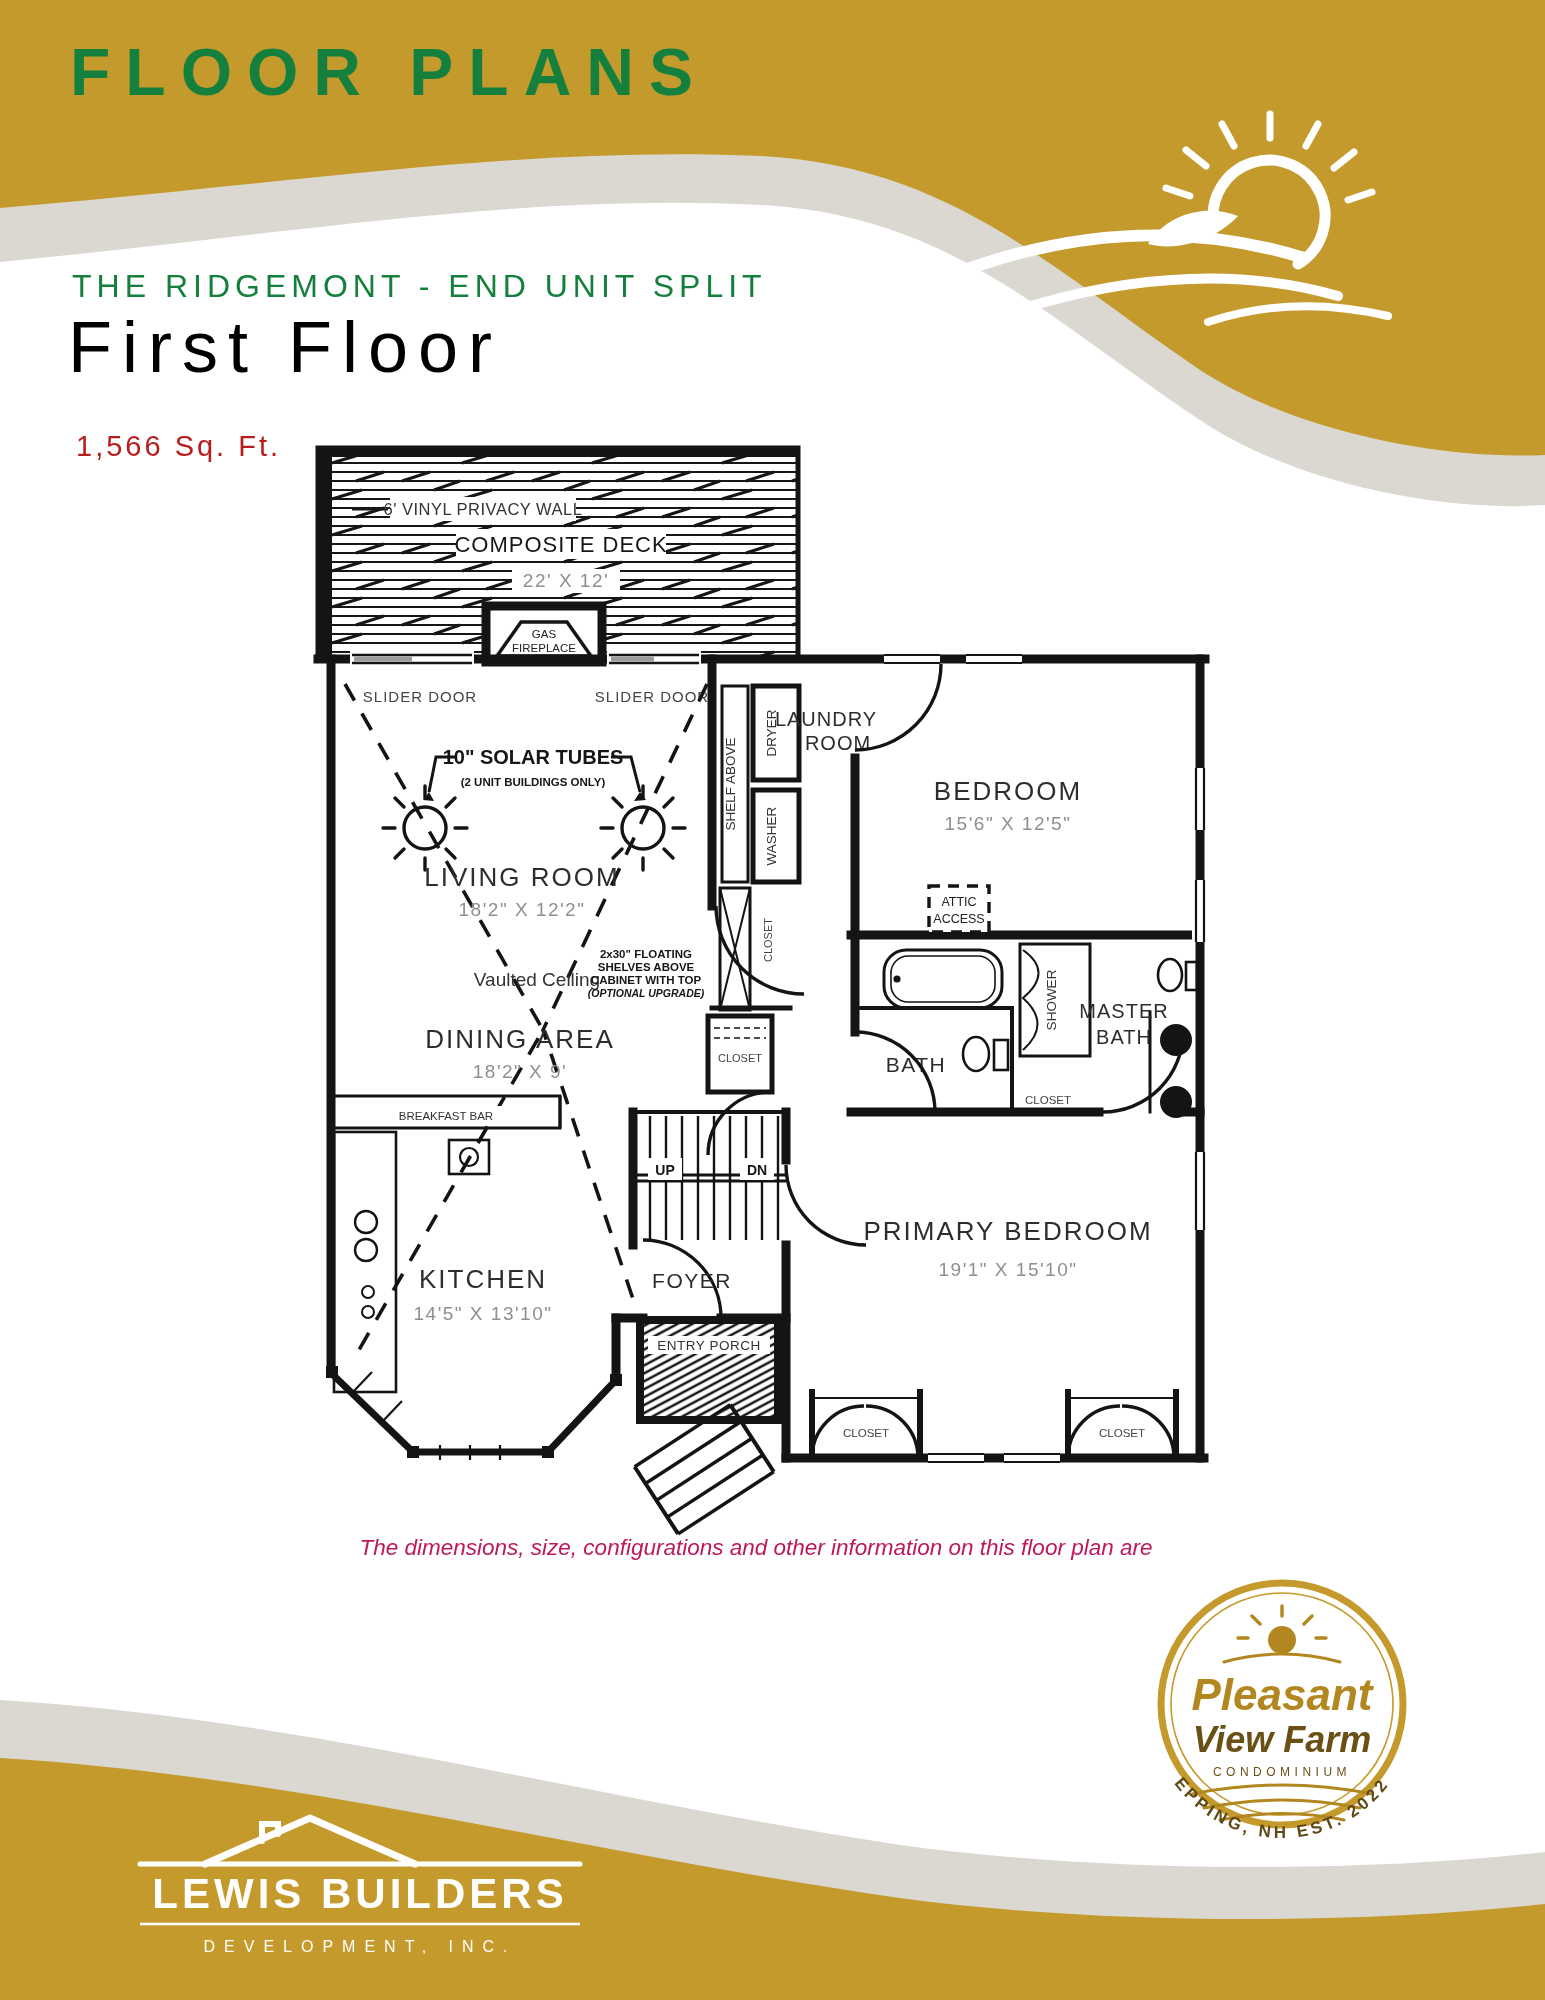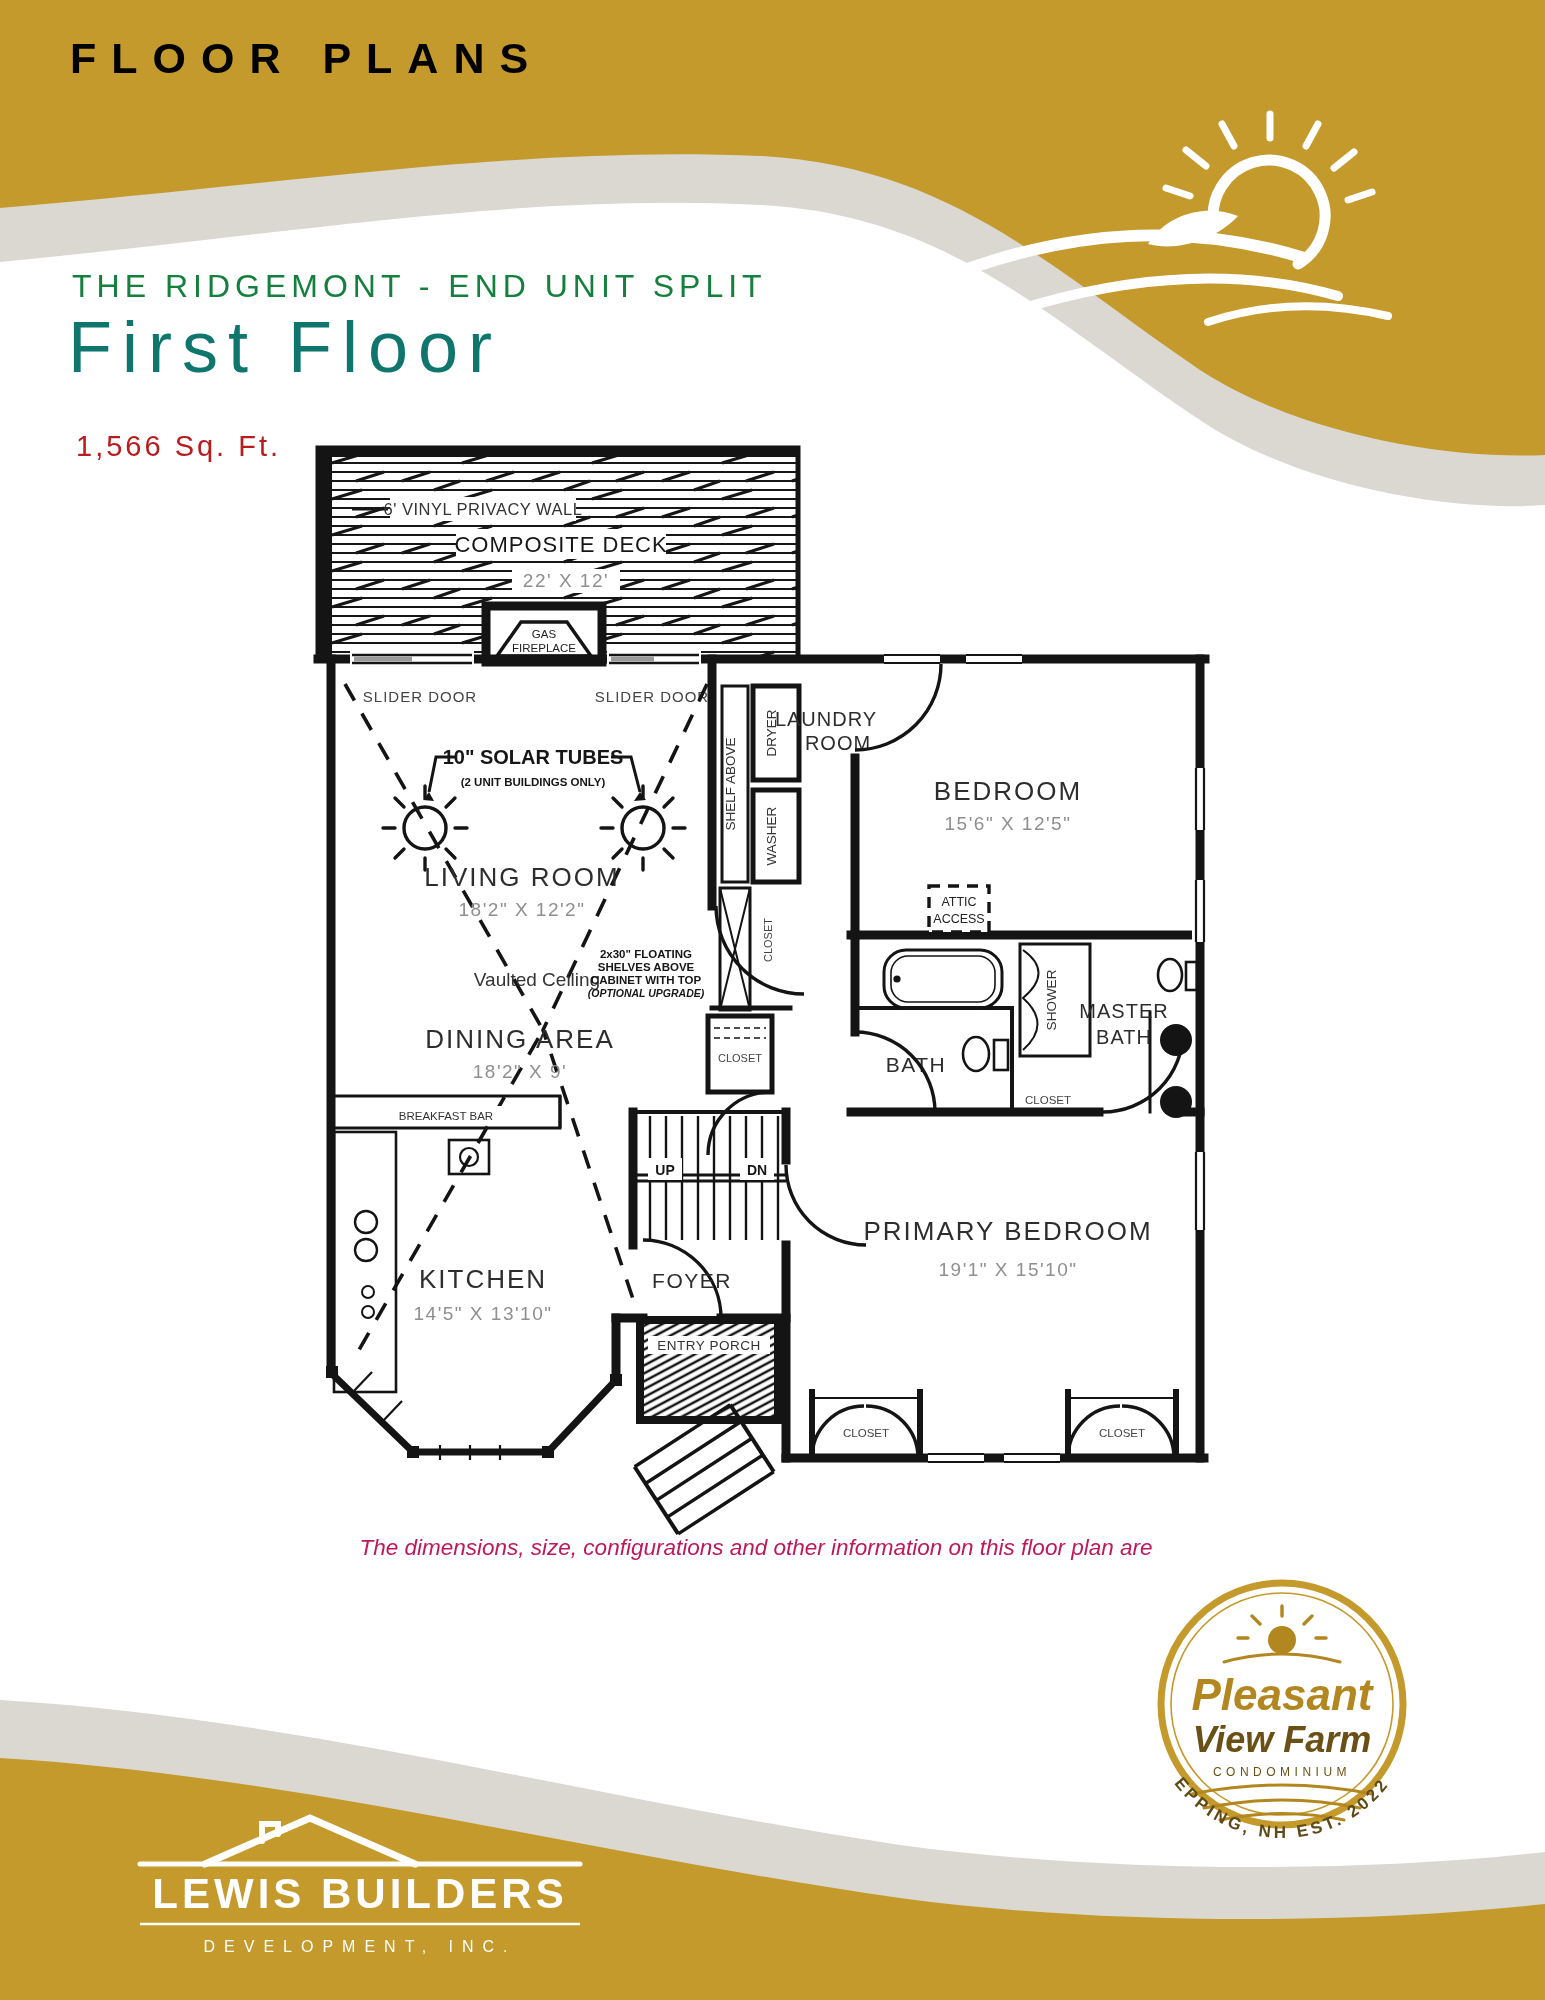--- a/index.html
+++ b/index.html
@@ -1,21 +1,21 @@
 <!DOCTYPE html>
 <html><head>
 <meta charset="utf-8">
 <style>
   html,body{margin:0;padding:0;}
   body{width:1545px;height:2000px;position:relative;background:#fff;overflow:hidden;
        font-family:"Liberation Sans",sans-serif;}
   .abs{position:absolute;}
-  .hdr-title{left:70px;top:34px;font-size:43px;font-weight:800;letter-spacing:15px;color:#000000;}
+  .hdr-title{left:70px;top:34px;font-size:66px;font-weight:800;letter-spacing:15px;color:#15803d;}
   .hdr-sub{left:72px;top:268px;font-size:32px;font-weight:400;letter-spacing:5px;color:#15803d;}
-  .hdr-floor{left:68px;top:306px;font-size:72px;font-weight:400;letter-spacing:10px;color:#0f766e;}
+  .hdr-floor{left:68px;top:306px;font-size:72px;font-weight:400;letter-spacing:10px;color:#000000;}
   .hdr-sqft{left:76px;top:430px;font-size:29px;letter-spacing:3px;color:#b91c1c;}
   .disclaimer{left:300px;top:1532px;width:912px;text-align:center;font-style:italic;
               font-size:22.5px;line-height:1.42;color:#be185d;font-weight:500;}
   svg text{font-family:"Liberation Sans",sans-serif;}
   .rm{font-size:26px;letter-spacing:2px;fill:#2d2d2d;}
   .dim{font-size:19px;letter-spacing:1.5px;fill:#8f8f8f;}
   .lbl{font-size:15px;letter-spacing:1px;fill:#454545;}
   .sm{font-size:11.5px;fill:#222;}
   .vert{font-size:13.5px;fill:#333;}
   .bold{font-weight:700;}

